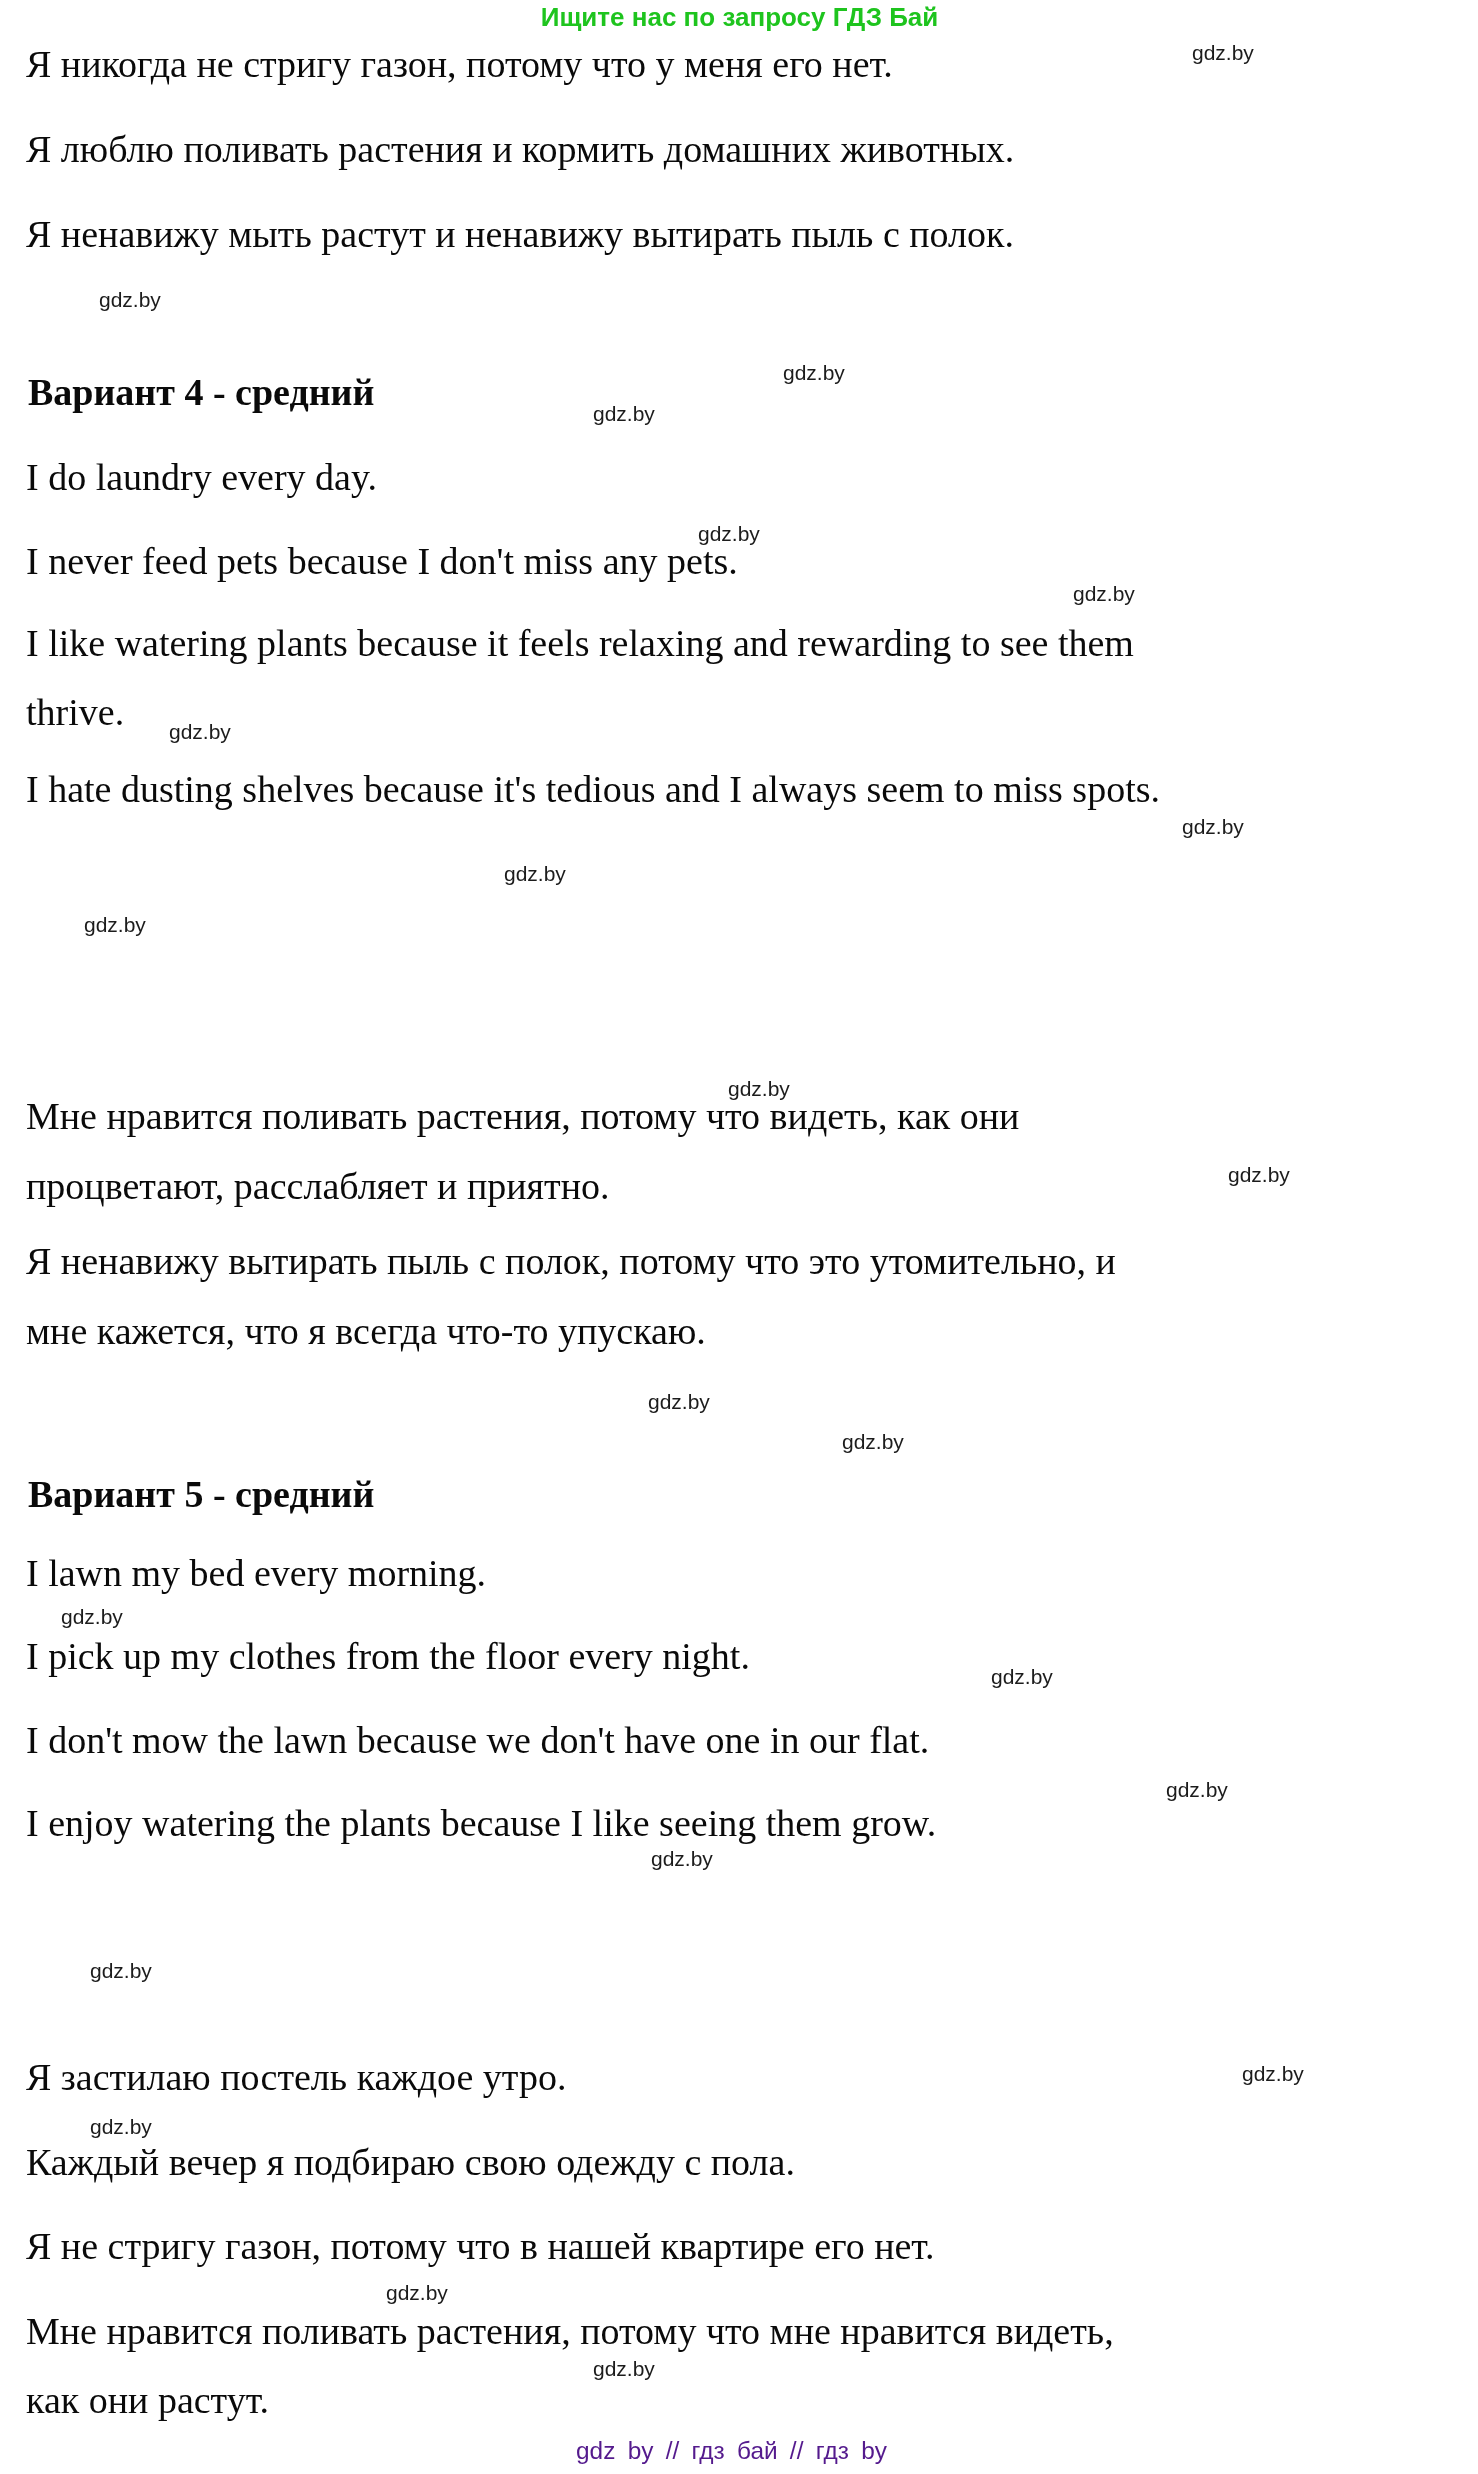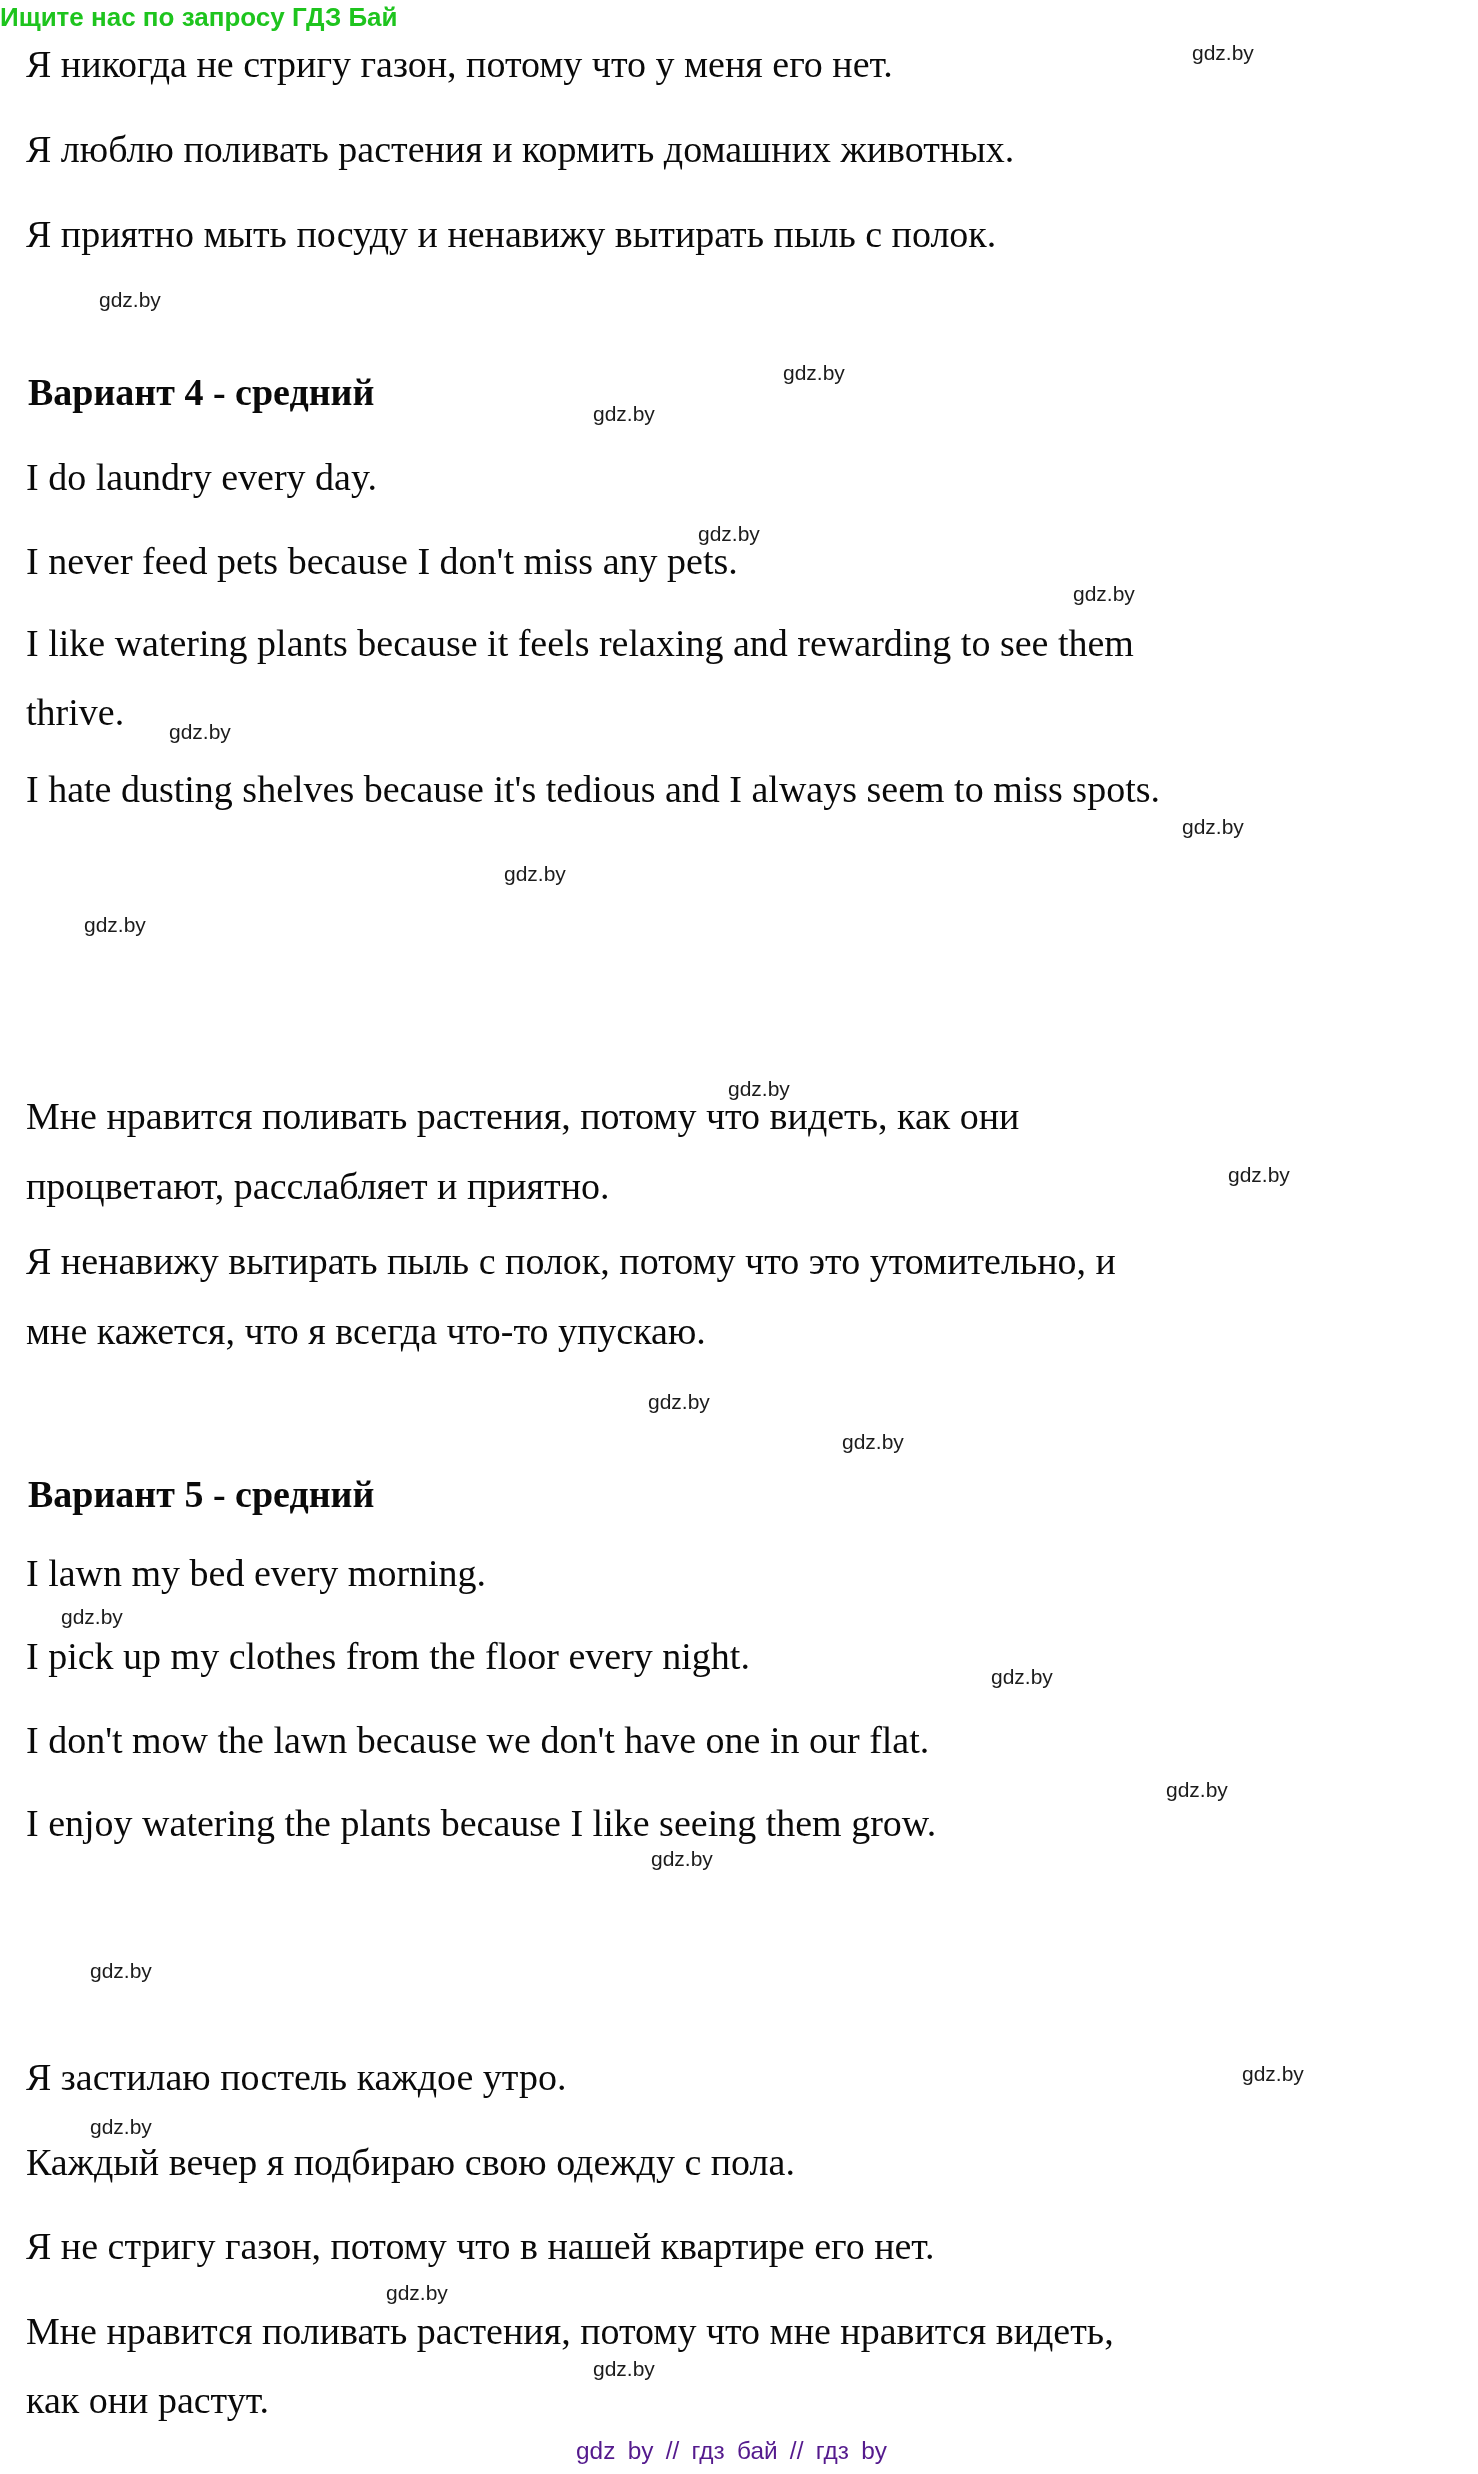--- a/index.html
+++ b/index.html
@@ -8,20 +8,21 @@
     width:1479px;
     height:2475px;
     background:#ffffff;
     overflow:hidden;
     font-family:"Liberation Serif", serif;
     color:#0a0a0a;
   }
   .promo{
     position:absolute;
     left:0; right:0; top:1.6px;
+    text-align:center;
     font-family:"Liberation Sans", sans-serif;
     font-size:26px;
     font-weight:bold;
     color:#1ec41e;
     white-space:nowrap;
   }
   .line{
     position:absolute;
     left:26px;
     font-size:38px;
@@ -56,21 +57,21 @@
 </style>
 </head>
 <body>
 
 <div class="page">
 
   <div class="promo">Ищите нас по запросу ГДЗ Бай</div>
 
   <div class="line" style="top:44px">Я никогда не стригу газон, потому что у меня его нет.</div>
   <div class="line" style="top:129px">Я люблю поливать растения и кормить домашних животных.</div>
-  <div class="line" style="top:214px">Я приятно мыть посуду и ненавижу вытирать пыль с полок.</div>
+  <div class="line" style="top:214px">Я ненавижу мыть растут и ненавижу вытирать пыль с полок.</div>
 
   <div class="heading" style="top:370px">Вариант 4 - средний</div>
 
   <div class="line" style="top:457px">I do laundry every day.</div>
   <div class="line" style="top:541px">I never feed pets because I don't miss any pets.</div>
   <div class="line" style="top:623px">I like watering plants because it feels relaxing and rewarding to see them</div>
   <div class="line" style="top:692px">thrive.</div>
   <div class="line" style="top:769px">I hate dusting shelves because it's tedious and I always seem to miss spots.</div>
 
   <div class="line" style="top:1096px">Мне нравится поливать растения, потому что видеть, как они</div>

